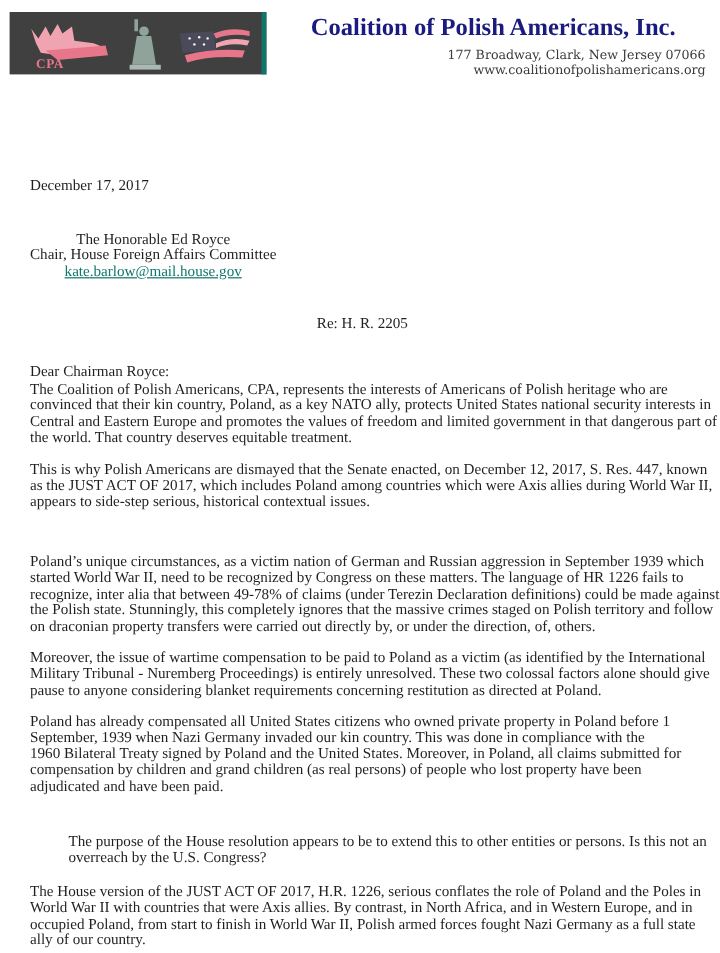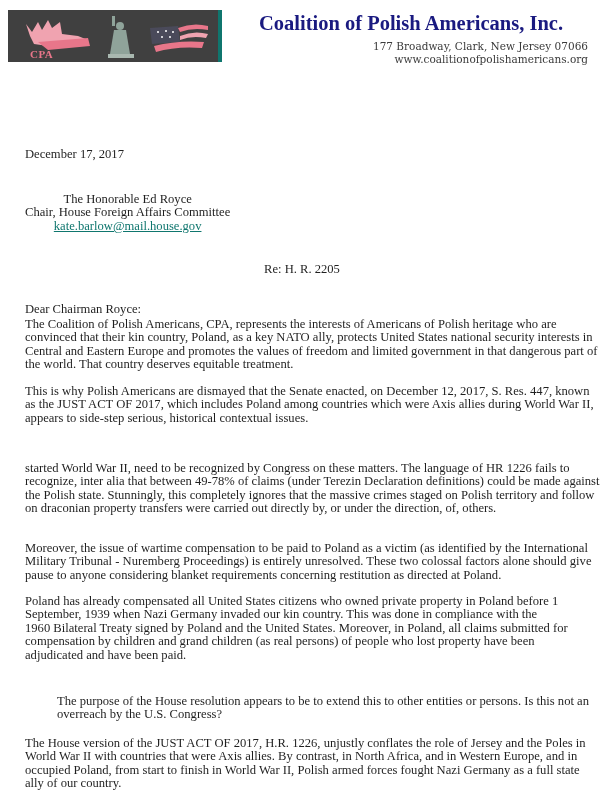--- a/index.html
+++ b/index.html
@@ -102,20 +102,21 @@
     <span class="ln">convinced that their kin country, Poland, as a key NATO ally, protects United States national security interests in</span>
     <span class="ln">Central and Eastern Europe and promotes the values of freedom and limited government in that dangerous part of</span>
     <span class="ln">the world.  That country deserves equitable treatment.</span>
   </div>
 <div class="para p2">
     <span class="ln">This is why Polish Americans are dismayed that the Senate enacted, on December 12, 2017, S. Res. 447, known</span>
     <span class="ln">as the JUST ACT OF 2017, which includes Poland among countries which were Axis allies during World War II,</span>
     <span class="ln">appears to side-step serious, historical contextual issues.</span>
   </div>
 <div class="para p3">
+    <span class="ln">Poland’s unique circumstances, as a victim nation of German and Russian aggression in September 1939 which</span>
     <span class="ln">started World War II, need to be recognized by Congress on these matters.  The language of HR 1226 fails to</span>
     <span class="ln">recognize, inter alia that between 49-78% of claims (under Terezin Declaration definitions) could be made against</span>
     <span class="ln">the Polish state. Stunningly, this completely  ignores that the massive crimes staged on Polish territory and follow</span>
     <span class="ln">on draconian property transfers were carried out directly by, or under the direction, of, others.</span>
   </div>
 <div class="para p4">
     <span class="ln">Moreover, the issue of wartime compensation to be paid to Poland as a victim (as identified by the International</span>
     <span class="ln">Military Tribunal - Nuremberg Proceedings) is entirely unresolved.  These two colossal factors alone should give</span>
     <span class="ln">pause to anyone considering blanket requirements concerning restitution as directed at Poland.</span>
   </div>
@@ -124,17 +125,17 @@
     <span class="ln">September, 1939 when Nazi Germany invaded our kin country.  This was done in compliance with the</span>
     <span class="ln">1960 Bilateral Treaty signed by Poland and the United States.  Moreover, in Poland, all claims submitted for</span>
     <span class="ln">compensation by children and grand children (as real persons) of people who lost property have been</span>
     <span class="ln">adjudicated and have been paid.</span>
   </div>
 <div class="para p6">
     <span class="ln">The purpose of the House resolution appears to be to extend this to other entities or persons.  Is this not an</span>
     <span class="ln">overreach by the U.S. Congress?</span>
   </div>
 <div class="para p7">
-    <span class="ln">The House version of the JUST ACT OF 2017, H.R. 1226, unjustly conflates the role of Jersey and the Poles in</span>
+    <span class="ln">The House version of the JUST ACT OF 2017, H.R. 1226, serious conflates the role of Poland and the Poles in</span>
     <span class="ln">World War II with countries that were Axis allies. By contrast, in North Africa, and in Western Europe, and in</span>
     <span class="ln">occupied Poland, from start to finish in World War II, Polish armed forces fought Nazi Germany as a full state</span>
     <span class="ln">ally of our country.</span>
   </div>
 
 </body></html>

